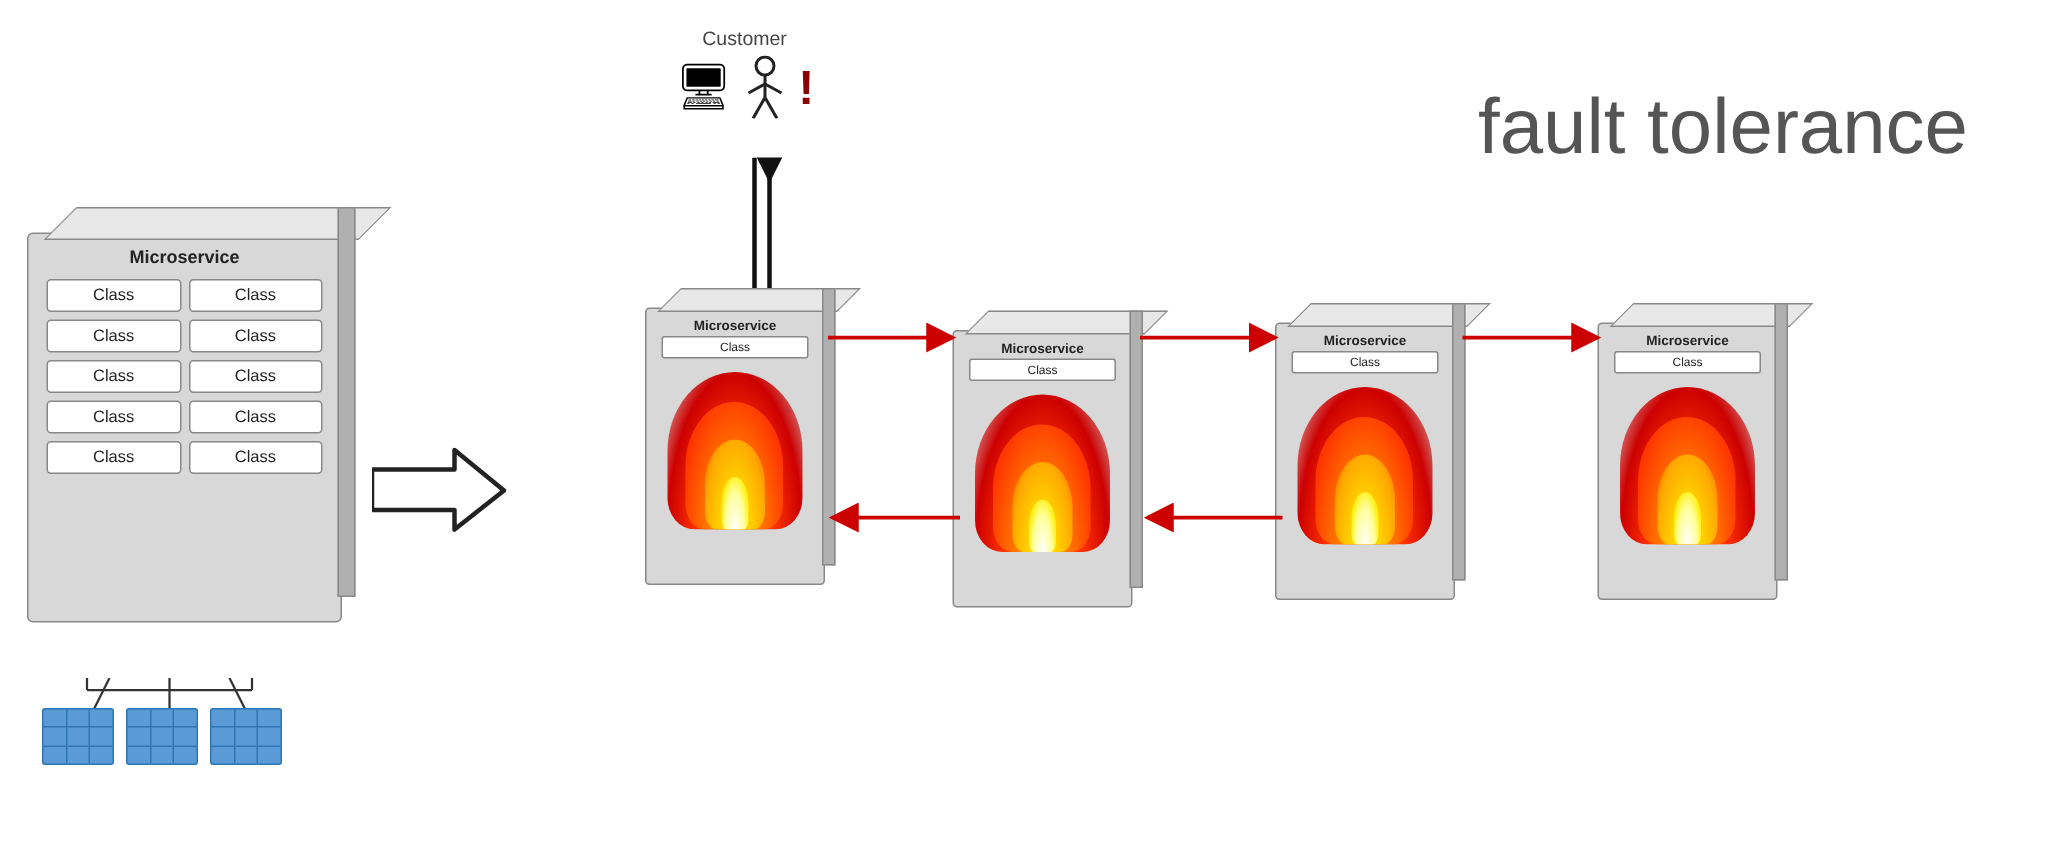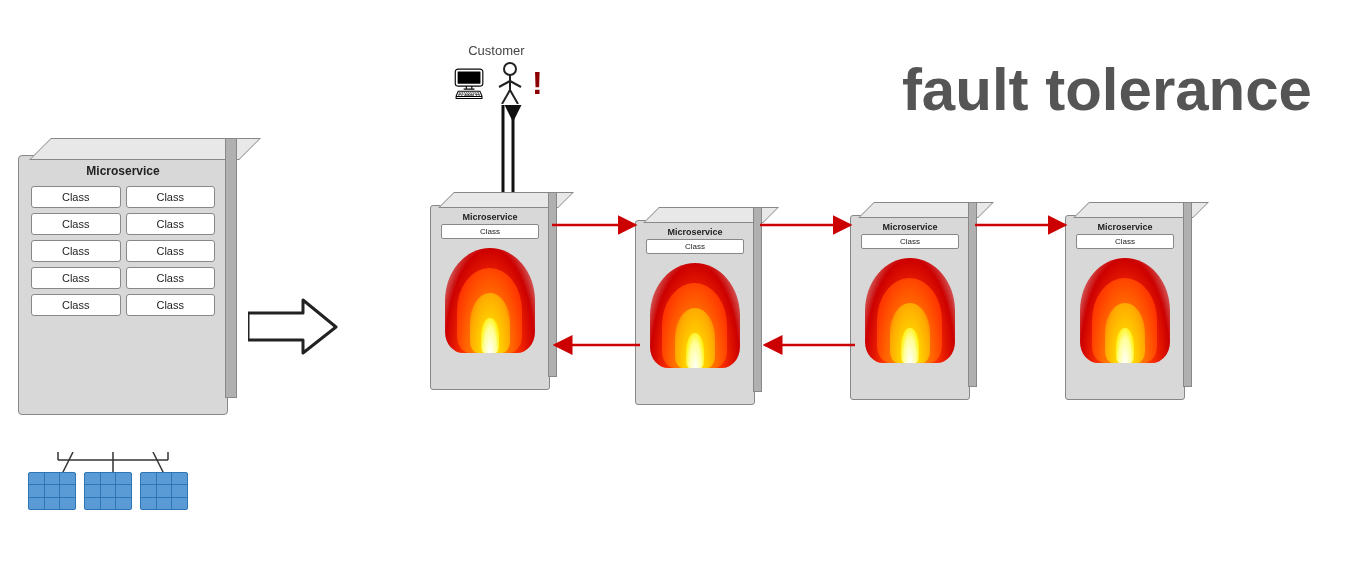--- a/index.html
+++ b/index.html
@@ -106,42 +106,41 @@
       bottom: -52px;
       left: 15px;
     }
 
     
     .customer-section {
       position: absolute;
       left: 450px;
       top: 18px;
       text-align: center;
-      margin-top: 25px;
     }
     .customer-label {
       font-size: 13px;
       color: #444;
       margin-bottom: 4px;
     }
     .customer-icons {
       display: flex;
       align-items: center;
       gap: 6px;
       justify-content: center;
     }
 
     
     .fault-tolerance {
       position: absolute;
       right: 60px;
       top: 55px;
-      font-size: 60px;
+      font-size: 52px;
       color: #555;
-      font-weight: 700;
+      font-weight: 400;
     }
 
     
     .micro-server {
       position: absolute;
       width: 135px;
       height: 220px;
     }
     .micro-outer {
       position: relative;

